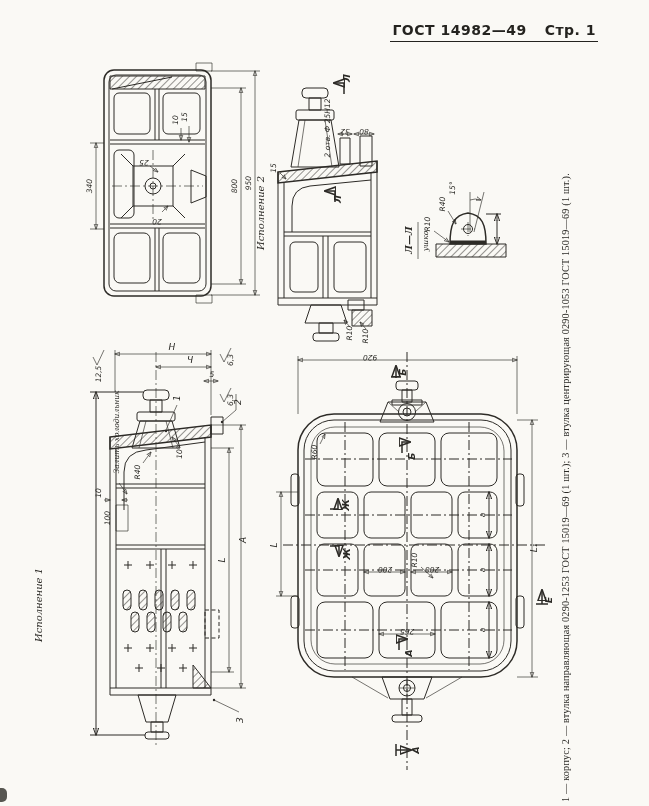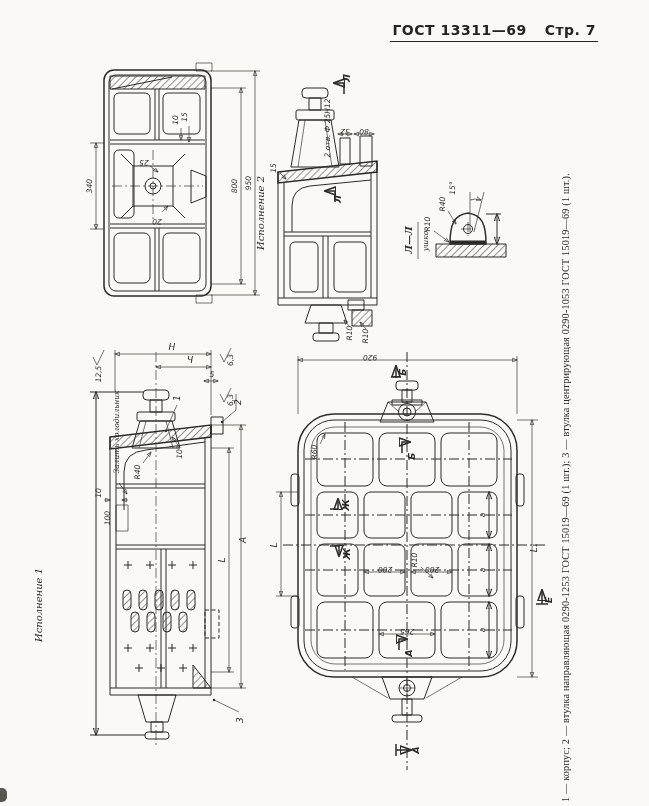--- a/index.html
+++ b/index.html
@@ -29,21 +29,21 @@
   .lbl{font:italic 10px "DejaVu Serif",serif;}
   .ttl{font:italic bold 10px "DejaVu Serif",serif;}
   .nt{font:italic 7.5px "DejaVu Serif",serif;}
 </style>
 </head>
 <body>
 
 <div class="sheet">
 
   <div class="header">
-    <span>ГОСТ 13311—69</span><span class="pg">Стр. 7</span>
+    <span>ГОСТ 14982—49</span><span class="pg">Стр. 1</span>
   </div>
 
   <svg width="649" height="806" viewBox="0 0 649 806">
     <defs>
       <pattern id="hat" width="5" height="5" patternUnits="userSpaceOnUse" patternTransform="rotate(45)">
         <line x1="0" y1="0" x2="0" y2="5" stroke="#3c3a34" stroke-width=".8"></line>
       </pattern>
       <marker id="ar" viewBox="0 0 10 10" refX="9" refY="5" markerWidth="8" markerHeight="8" orient="auto-start-reverse">
         <path d="M0,1.6 L9.6,5 L0,8.4 z" fill="#2d2b27" stroke="none"></path>
       </marker>

